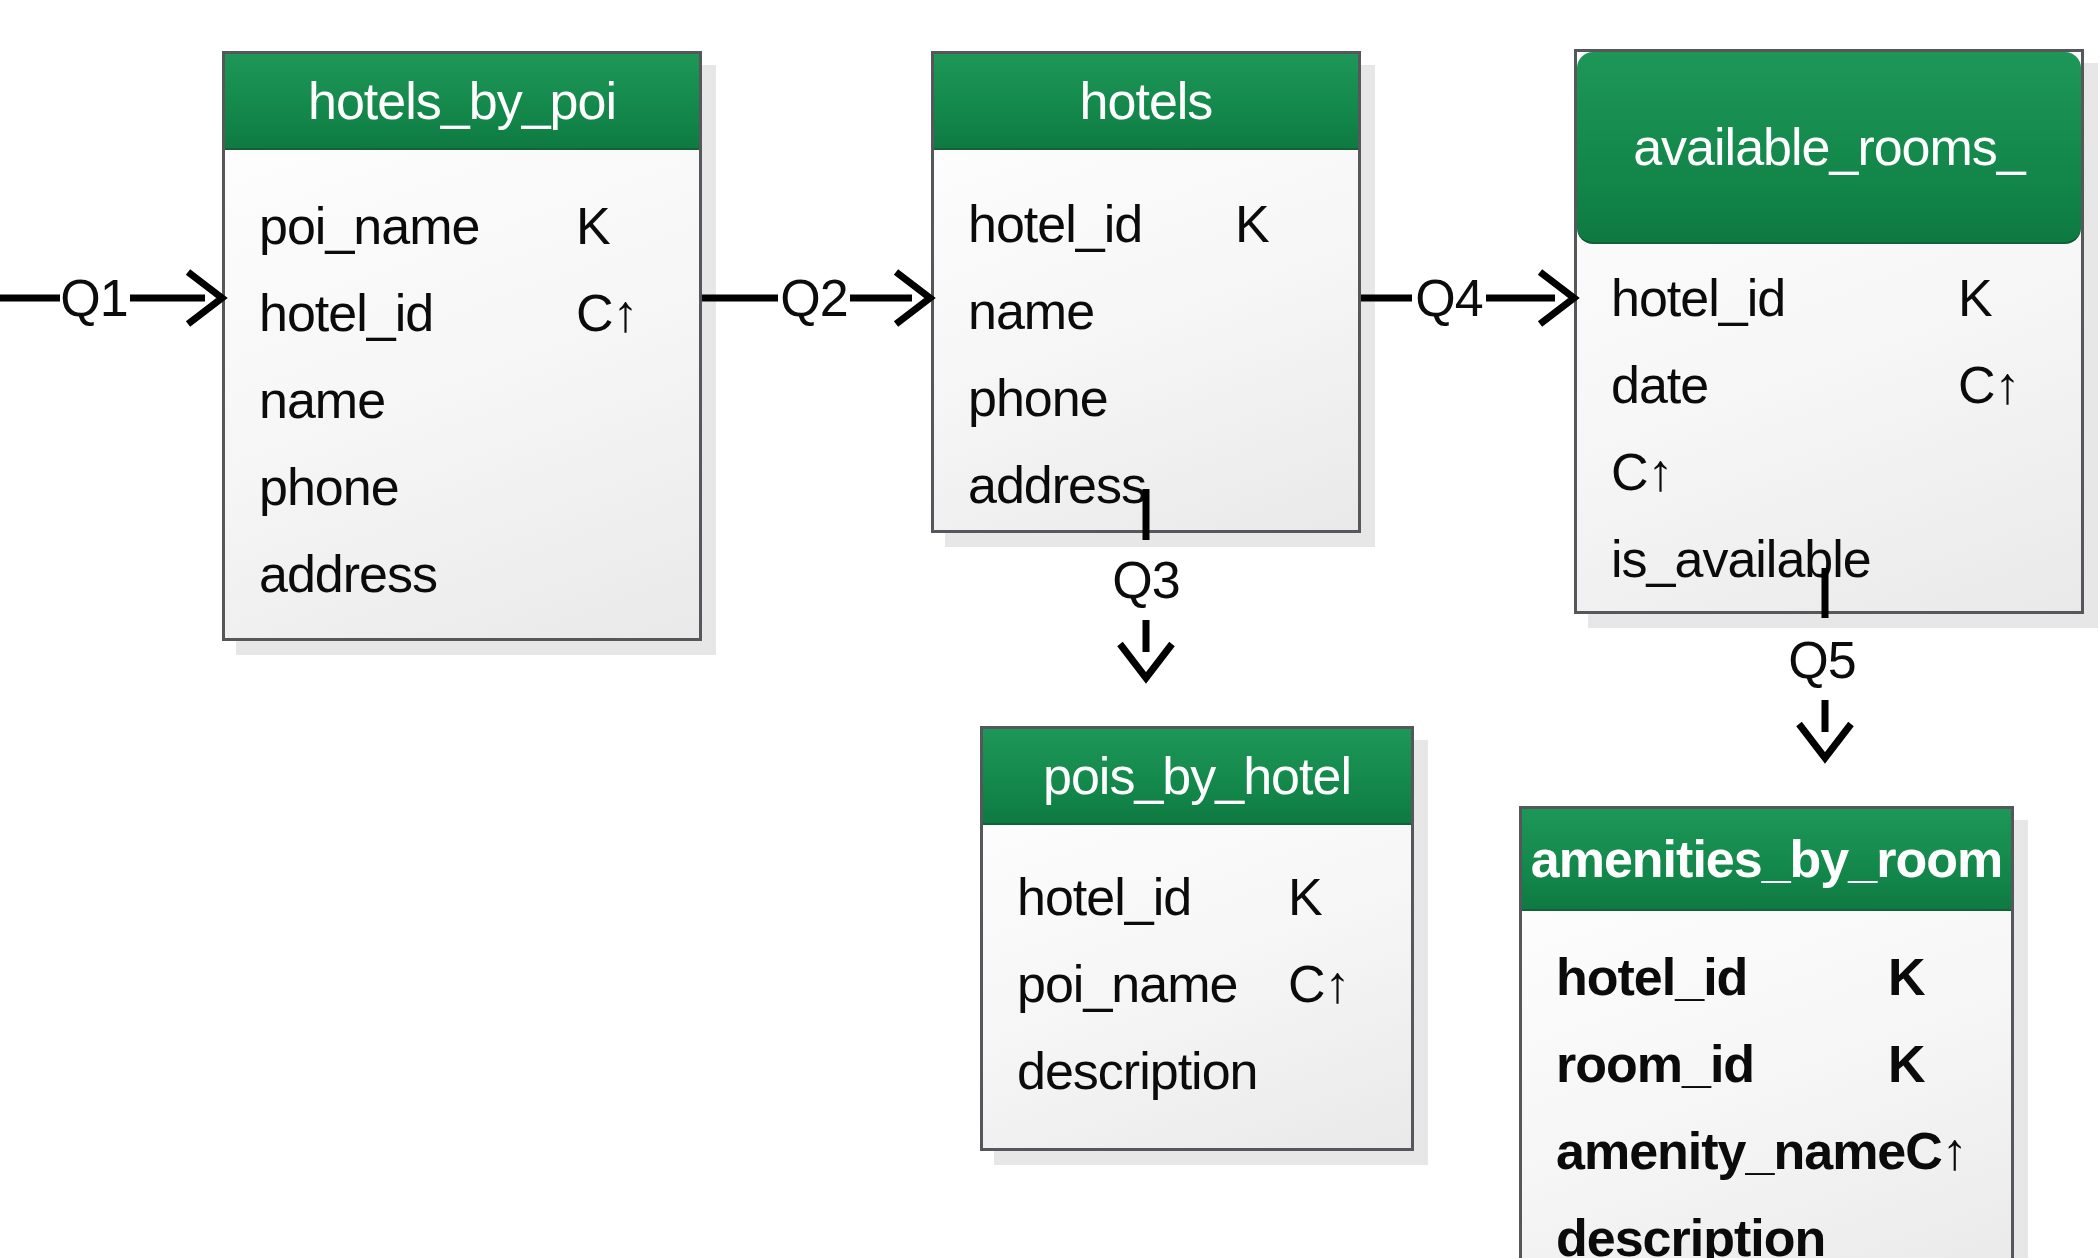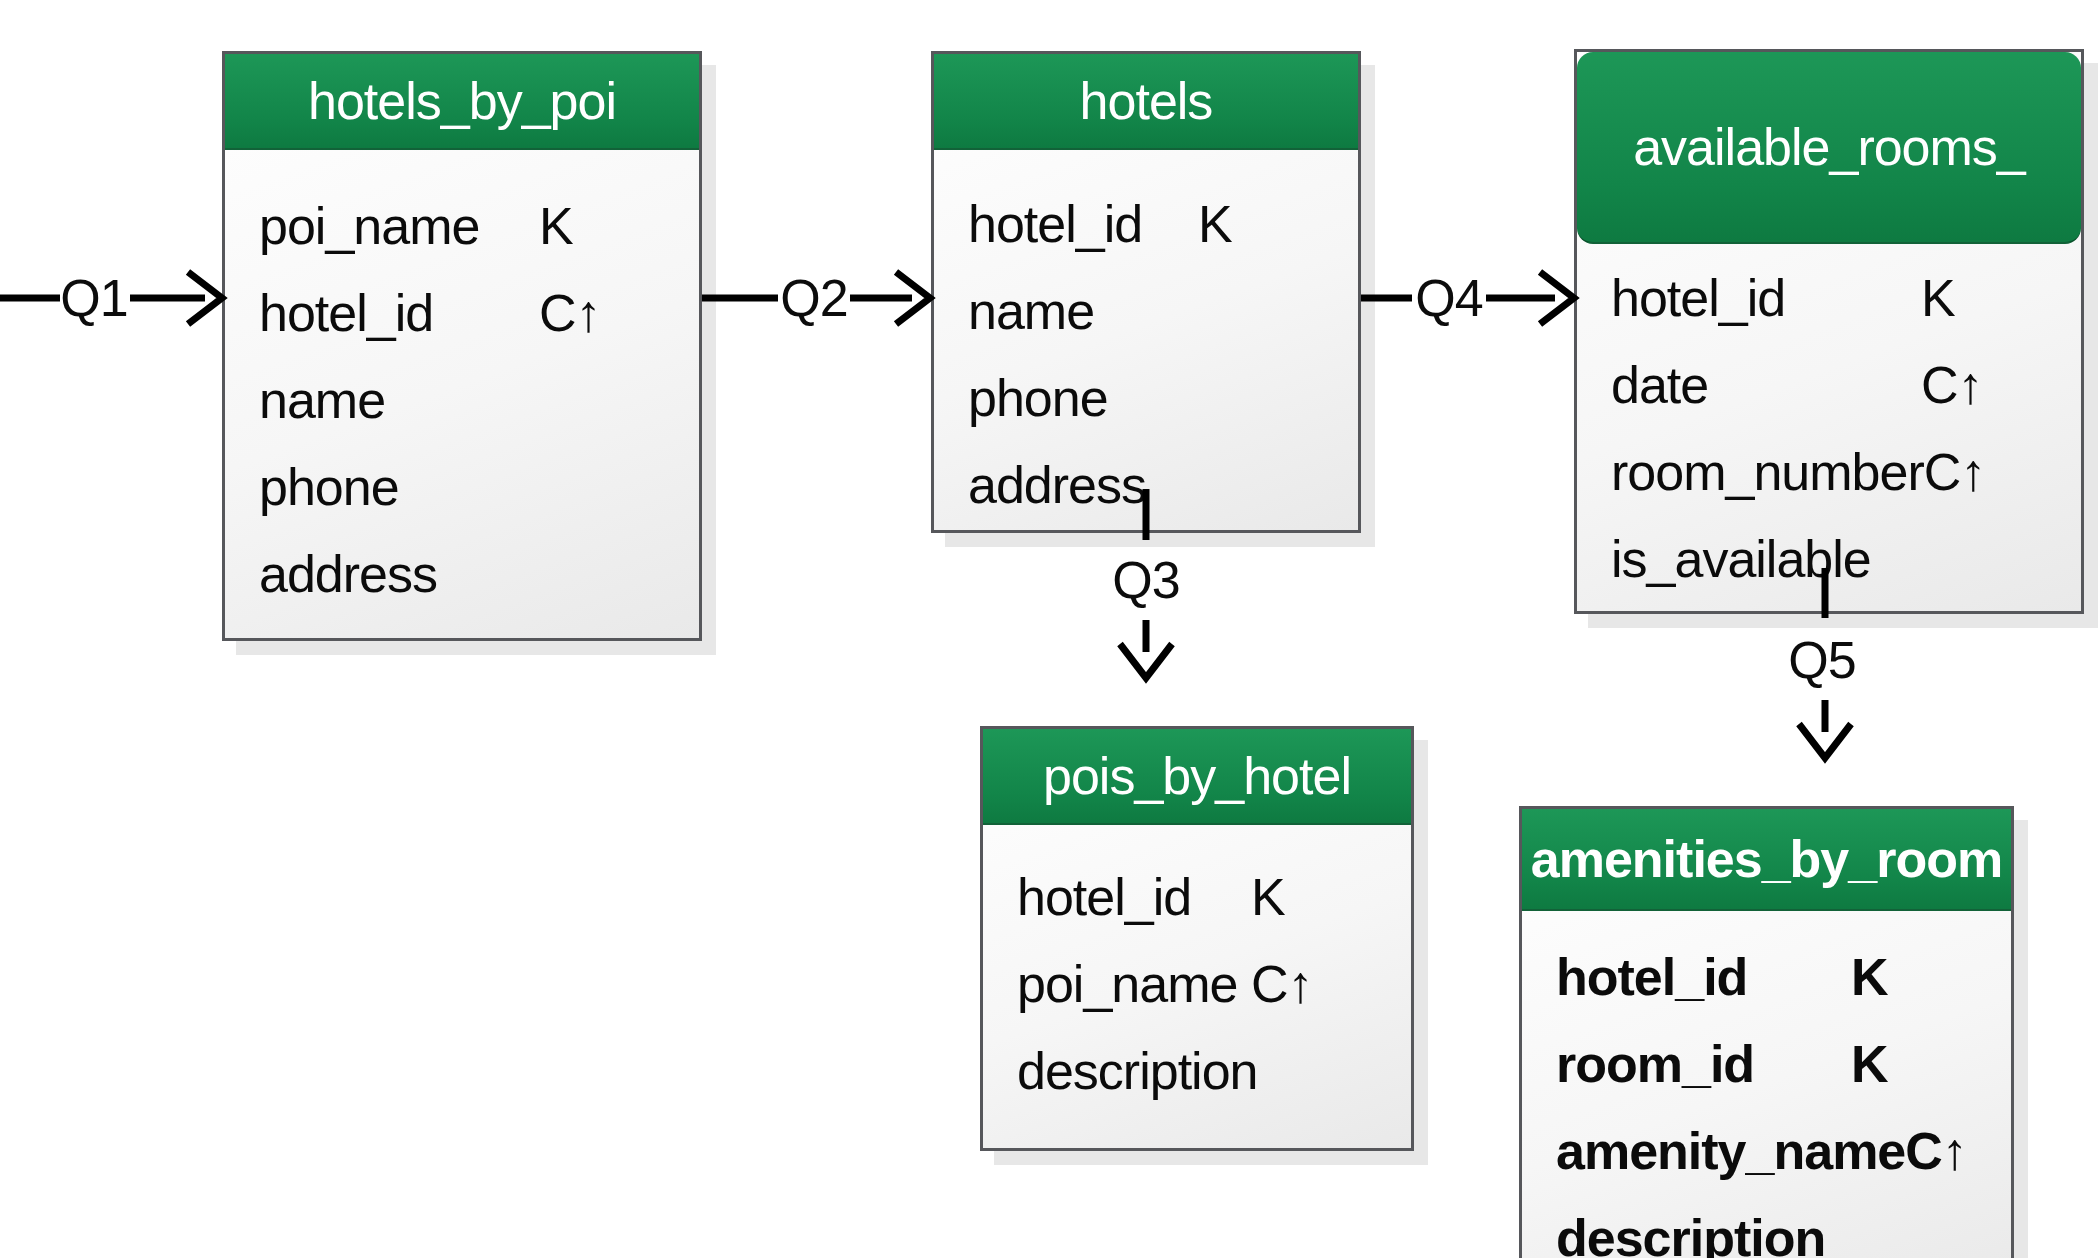--- a/index.html
+++ b/index.html
@@ -17,21 +17,21 @@
   }
   .hdr{
     background:linear-gradient(180deg,#1d9757 0%,#128549 70%,#0e7a41 100%);
     color:#ffffff;text-align:center;font-size:52px;
     display:flex;flex-direction:column;justify-content:center;
     border-bottom:2px solid rgba(0,0,0,0.35);
     box-sizing:border-box;
   }
   .hdr .tline{display:block;line-height:1.55;}
   .rows{box-sizing:border-box;}
-  .row{display:flex;align-items:center;height:87px;padding:0 65px 0 34px;font-size:52px;}
+  .row{display:flex;align-items:center;height:87px;padding:0 28px 0 34px;font-size:52px;}
   .row .cname{flex:1;white-space:nowrap;}
   .row .ckey{width:95px;text-align:left;white-space:nowrap;}
   
   #t1{left:222px;top:5px;width:480px;height:590px;}
   #t1 .hdr{height:96px;}  #t1 .rows{padding-top:32px;}
   #t2{left:931px;top:5px;width:430px;height:482px;}
   #t2 .hdr{height:96px;}  #t2 .rows{padding-top:30px;}
   #t3{left:1574px;top:3px;width:510px;height:565px;}
   #t3 .hdr{height:192px;border-radius:16px;} #t3 .rows{padding-top:10px;}
   #t4{left:980px;top:680px;width:434px;height:425px;}
@@ -110,21 +110,20 @@
     <div class="rows">
       <div class="row">
         <span class="cname">hotel_id</span>
         <span class="ckey">K</span>
       </div>
       <div class="row">
         <span class="cname">date</span>
         <span class="ckey">C↑</span>
       </div>
       <div class="row">
-        <span class="cname">room_number</span>
         <span class="ckey">C↑</span>
       </div>
       <div class="row">
         <span class="cname">is_available</span>
         <span class="ckey"></span>
       </div>
     </div>
   </div>
 
   <div class="table" id="t4">

